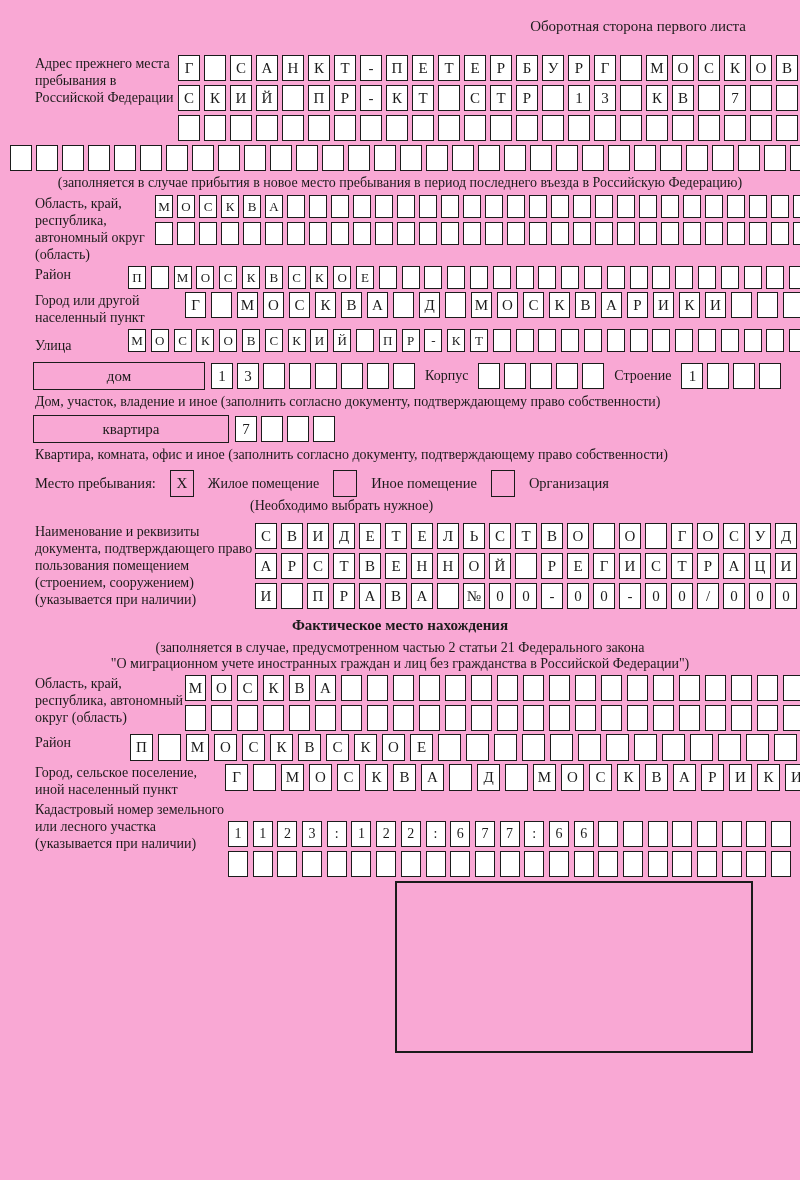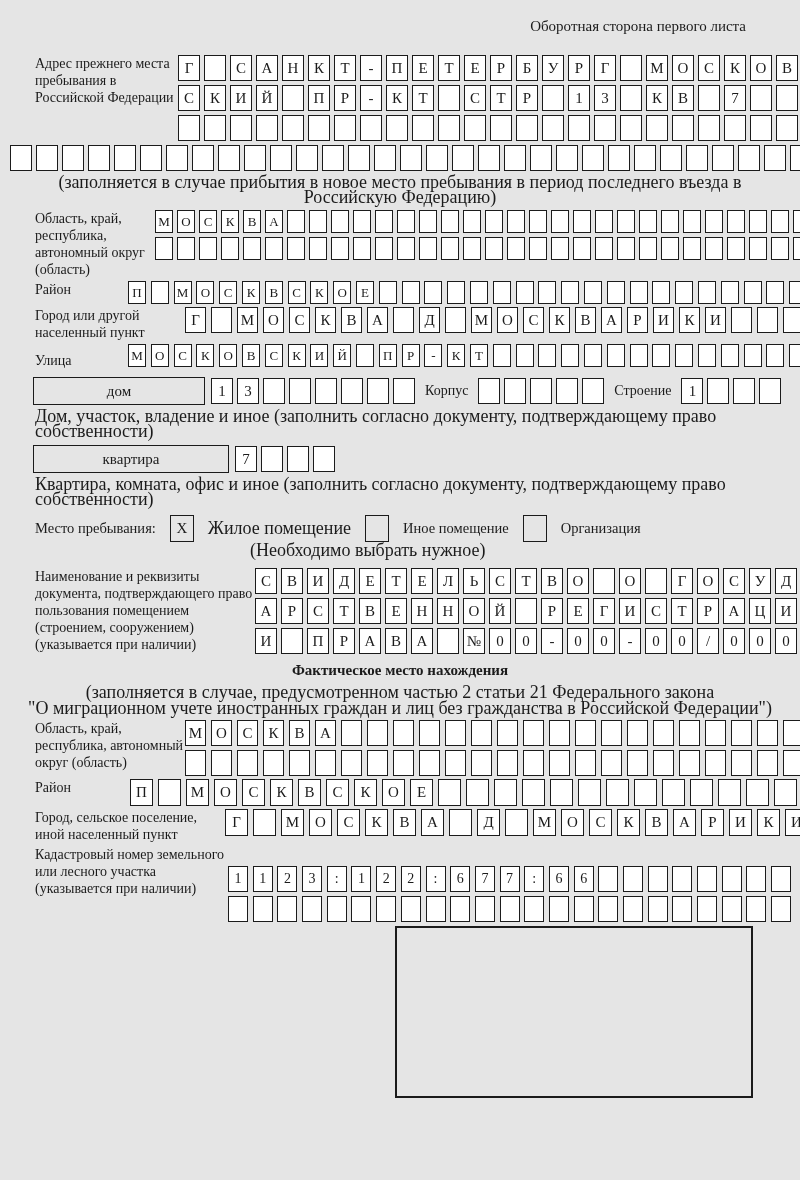--- a/index.html
+++ b/index.html
@@ -1,19 +1,19 @@
 <!DOCTYPE html>
 <html><head>
 <meta charset="utf-8">
 <style>
   html,body{margin:0;padding:0;background:#fff;color:#1b1b1b;}
   .page{
     width:800px;height:1180px;overflow:hidden;position:relative;
     font-family:"Liberation Serif","DejaVu Serif",serif;
-    padding:0 10px;box-sizing:border-box;background:#e5e5e5;
+    padding:0 10px;box-sizing:border-box;background:#f9a8d4;
   }
   .hdr-note{margin-top:18px;margin-right:44px;text-align:right;font-size:15px;}
   .field{display:flex;align-items:flex-start;}
   .flabel{font-size:14px;line-height:17px;padding-left:25px;box-sizing:border-box;flex:0 0 auto;}
   .rows{display:flex;flex-direction:column;gap:4px;}
   .cellrow{display:flex;gap:4px;}
   .cell{
     display:inline-flex;align-items:center;justify-content:center;
     border:1.6px solid #1b1b1b;background:#fff;flex:0 0 auto;
     font-family:"Liberation Serif","DejaVu Serif",serif;
@@ -21,21 +21,21 @@
   .c20 .cell{width:20px;height:24px;font-size:15px;}
   .c19 .cell{width:19px;height:24px;font-size:15px;}
   .c19{gap:5px;}
   .c16 .cell{width:16px;height:21px;font-size:13px;}
   .c16g{gap:4.8px;}
   .c16g .cell{width:16px;height:21px;font-size:13px;}
   .c21 .cell{width:21px;height:25px;font-size:15px;}
   .c21{gap:5px;}
   .c18 .cell{width:18px;height:24px;font-size:14px;}
   .c18{gap:4.7px;}
-  .caption{text-align:center;font-size:18px;line-height:15px;margin-top:4px;}
+  .caption{text-align:center;font-size:14px;line-height:15px;margin-top:4px;}
   .sect-title{text-align:center;font-weight:bold;font-size:15px;margin-top:6px;}
   .widebox{
     border:1.6px solid #1b1b1b;display:inline-flex;align-items:center;justify-content:center;
     font-size:15px;height:28px;box-sizing:border-box;flex:0 0 auto;
   }
   .domrow{display:flex;align-items:center;margin-left:23px;margin-top:8px;gap:6px;}
   .inline-label{font-size:14px;white-space:nowrap;padding:0 4px;}
   .checkline{display:flex;align-items:center;margin-top:8px;padding-left:25px;gap:14px;}
   .checkbox{width:22px;height:25px;border:1.6px solid #1b1b1b;display:inline-flex;
     align-items:center;justify-content:center;font-size:15px;flex:0 0 auto;}
@@ -380,21 +380,21 @@
         <span class="cell"></span>
         <span class="cell"></span>
         <span class="cell"></span>
       </div>
   </div>
   <div class="caption" style="text-align:left;padding-left:25px;">Квартира, комната, офис и иное (заполнить согласно документу, подтверждающему право собственности)</div>
 
   <div class="checkline">
     <span style="font-size:14.5px;">Место пребывания:</span>
     <span class="checkbox">X</span>
-    <span style="font-size:18px;">Жилое помещение</span>
+    <span style="font-size:14px;">Жилое помещение</span>
     <span class="checkbox"></span>
     <span style="font-size:14.5px;">Иное помещение</span>
     <span class="checkbox"></span>
     <span style="font-size:14.5px;">Организация</span>
   </div>
   <div class="caption" style="text-align:left;padding-left:240px;margin-top:1px;">(Необходимо выбрать нужное)</div>
 
   <div class="field mt10">
     <div class="flabel" style="width:245px;">Наименование и реквизиты документа, подтверждающего право пользования помещением (строением, сооружением) (указывается при наличии)</div>
     <div class="rows">

